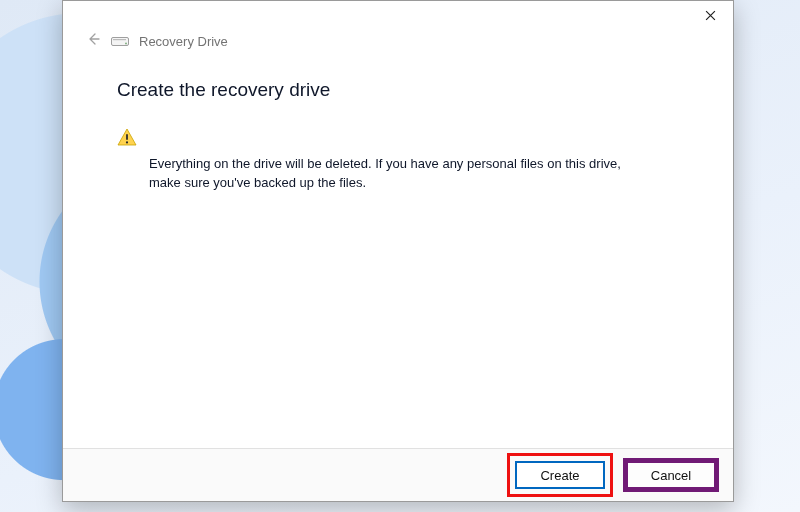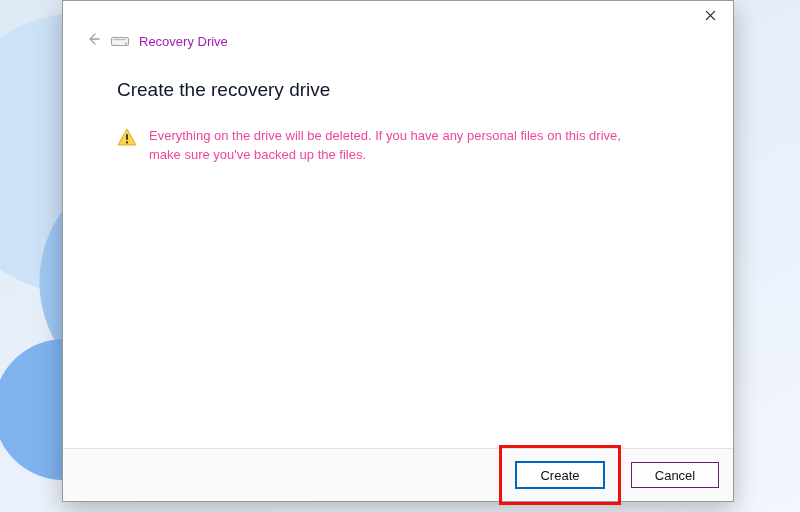--- a/index.html
+++ b/index.html
@@ -68,21 +68,21 @@
   .drive-icon {
     width: 18px;
     height: 12px;
     display: flex;
     align-items: center;
     justify-content: center;
   }
   .drive-icon svg { width: 18px; height: 12px; }
   .app-title {
     font-size: 13px;
-    color: #a21caf;
+    color: #737373;
   }
   .content {
     flex: 1;
     padding: 30px 54px 0 54px;
     background: #ffffff;
   }
   .heading {
     color: #0f172a;
     font-size: 19px;
     font-weight: 400;
@@ -92,45 +92,46 @@
     display: flex;
     align-items: flex-start;
     gap: 12px;
   }
   .warn-icon {
     flex: 0 0 auto;
     margin-top: 1px;
   }
   .warn-text {
     font-size: 13px;
-    color: #ec4899;
+    color: #0f172a;
     line-height: 1.45;
     max-width: 500px;
+    margin-top: 28px;
   }
   .footer {
     height: 52px;
     border-top: 1px solid #e1e1e1;
     background: #fafafa;
     display: flex;
     align-items: center;
     justify-content: flex-end;
     padding: 0 14px;
     gap: 10px;
   }
   .highlight-box {
     border: 3px solid #e11;
-    padding: 13px;
+    padding: 5px;
     display: inline-flex;
   }
   .btn {
     min-width: 86px;
     height: 24px;
     font-size: 13px;
     background: #fdfdfd;
-    border: 1px solid #701a75;
+    border: 5px solid #701a75;
     display: inline-flex;
     align-items: center;
     justify-content: center;
     cursor: pointer;
     color: #111;
   }
   .btn.primary {
     border: 2px solid #0067c0;
     background: #ffffff;
   }

